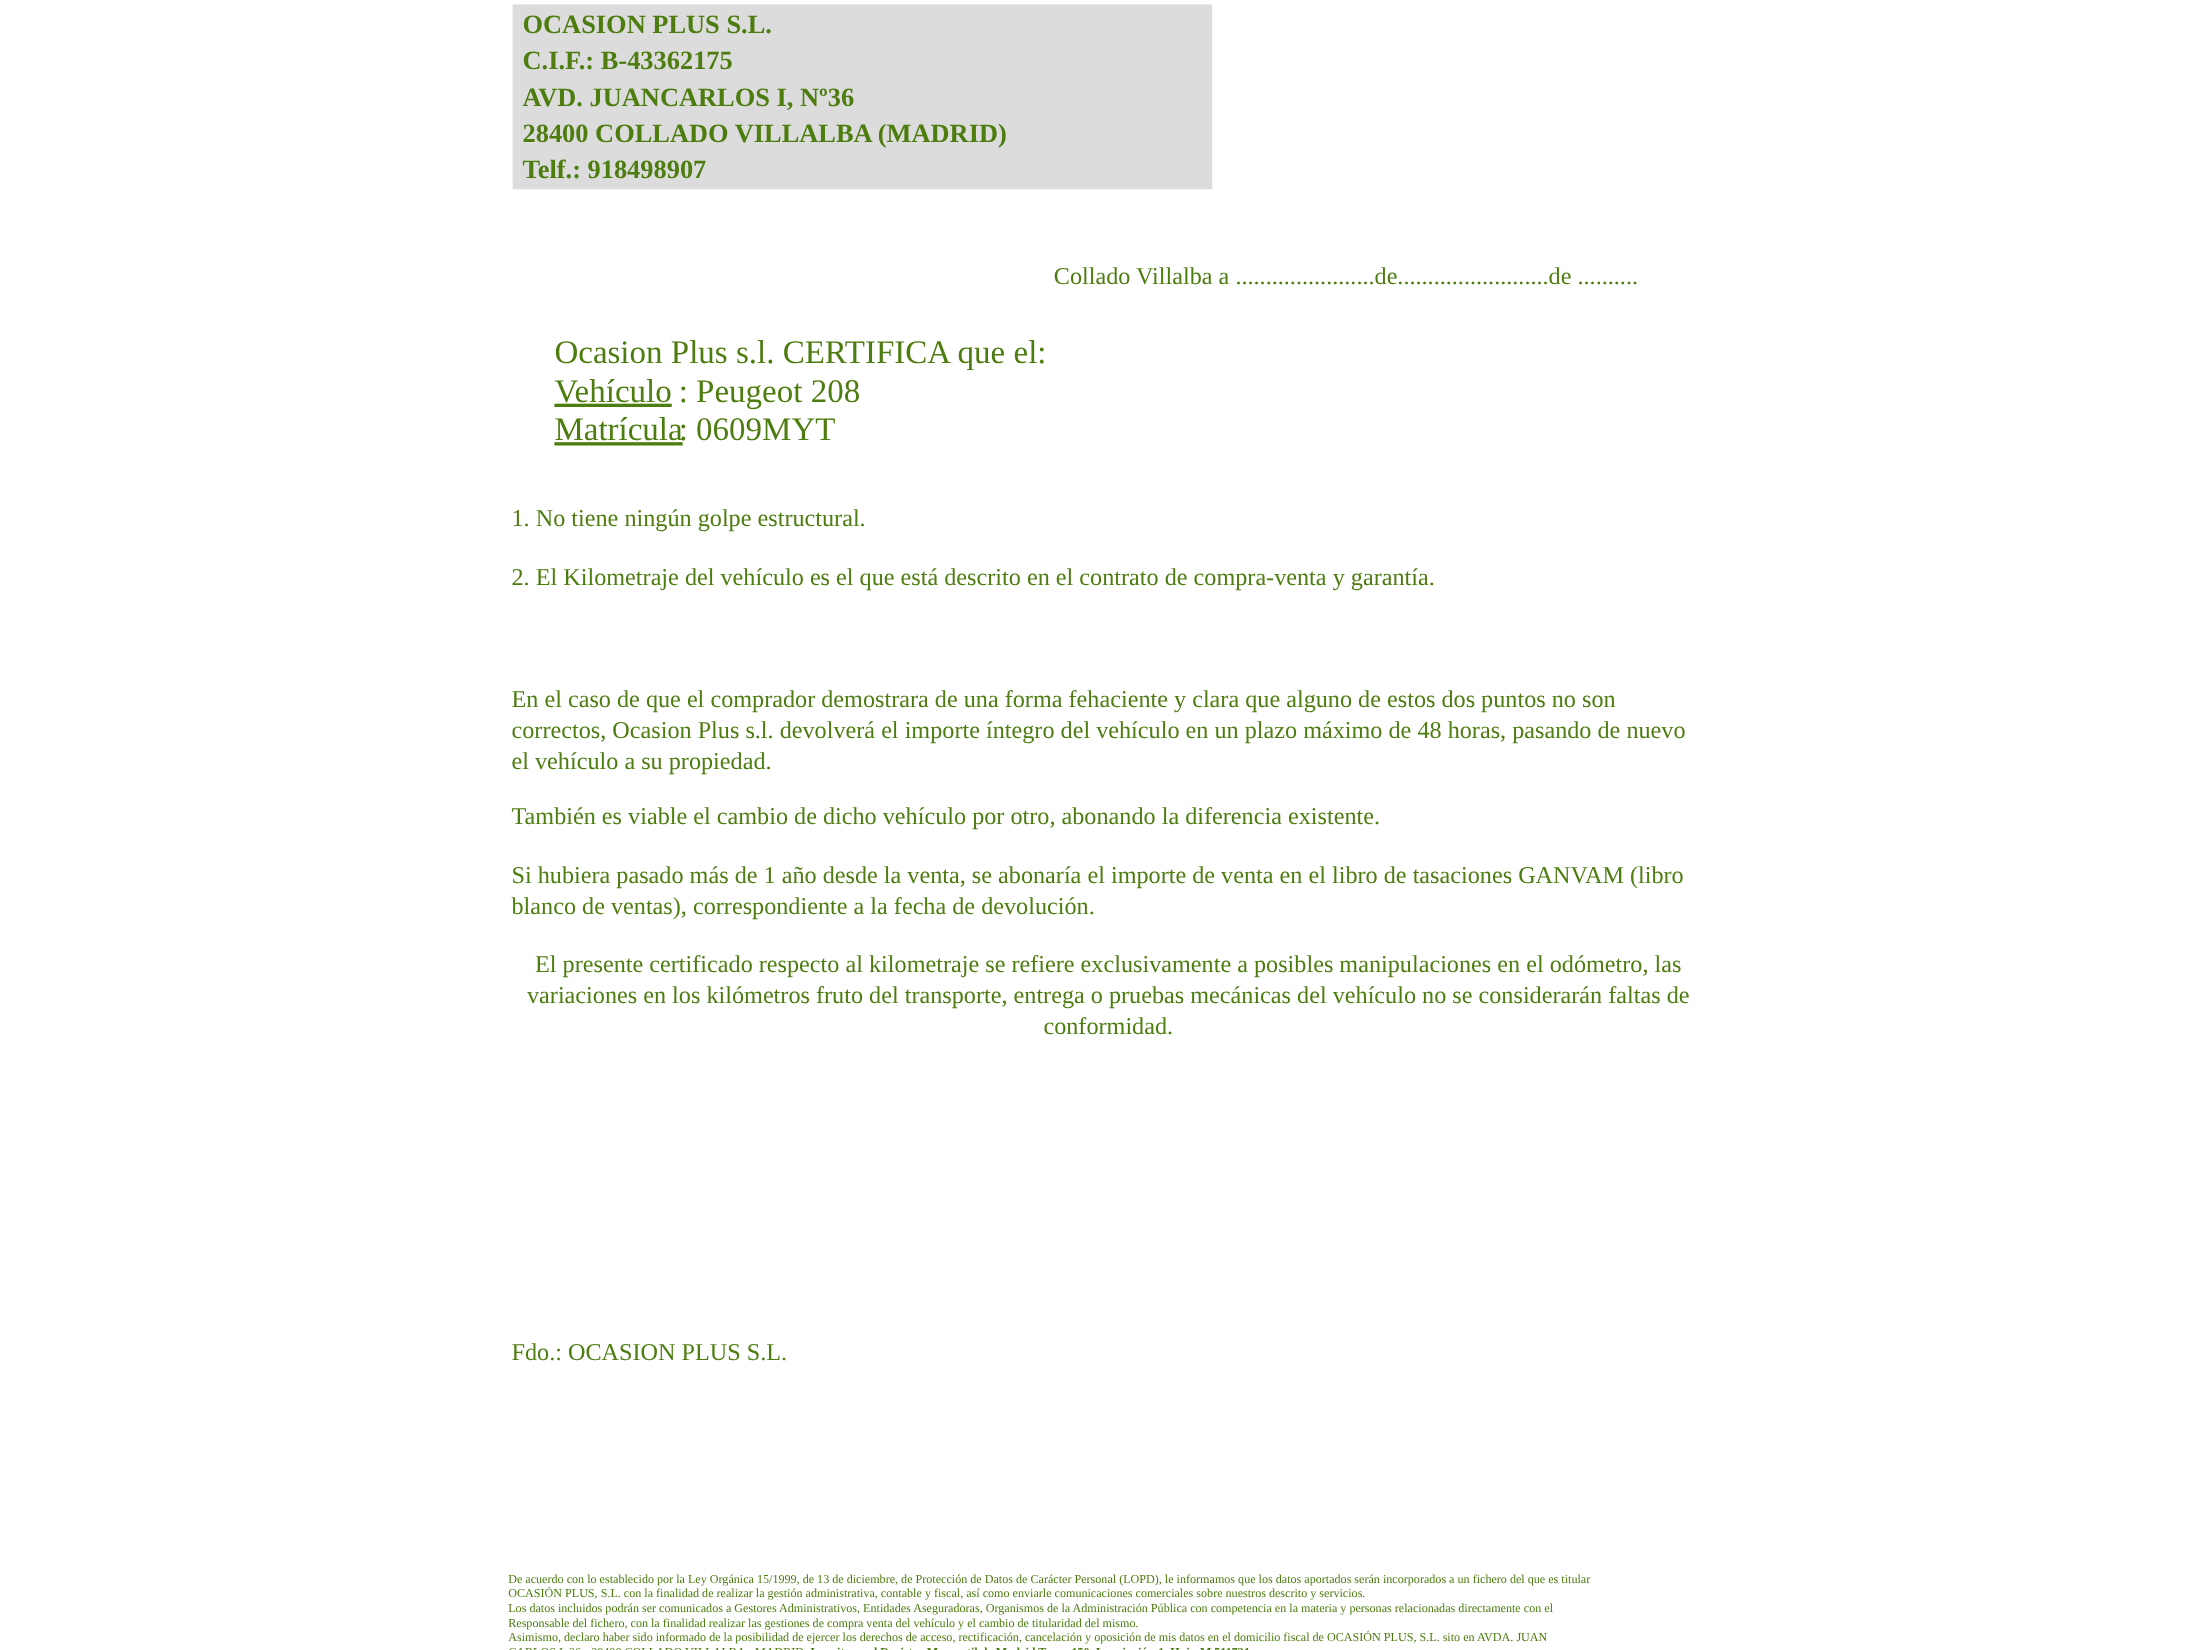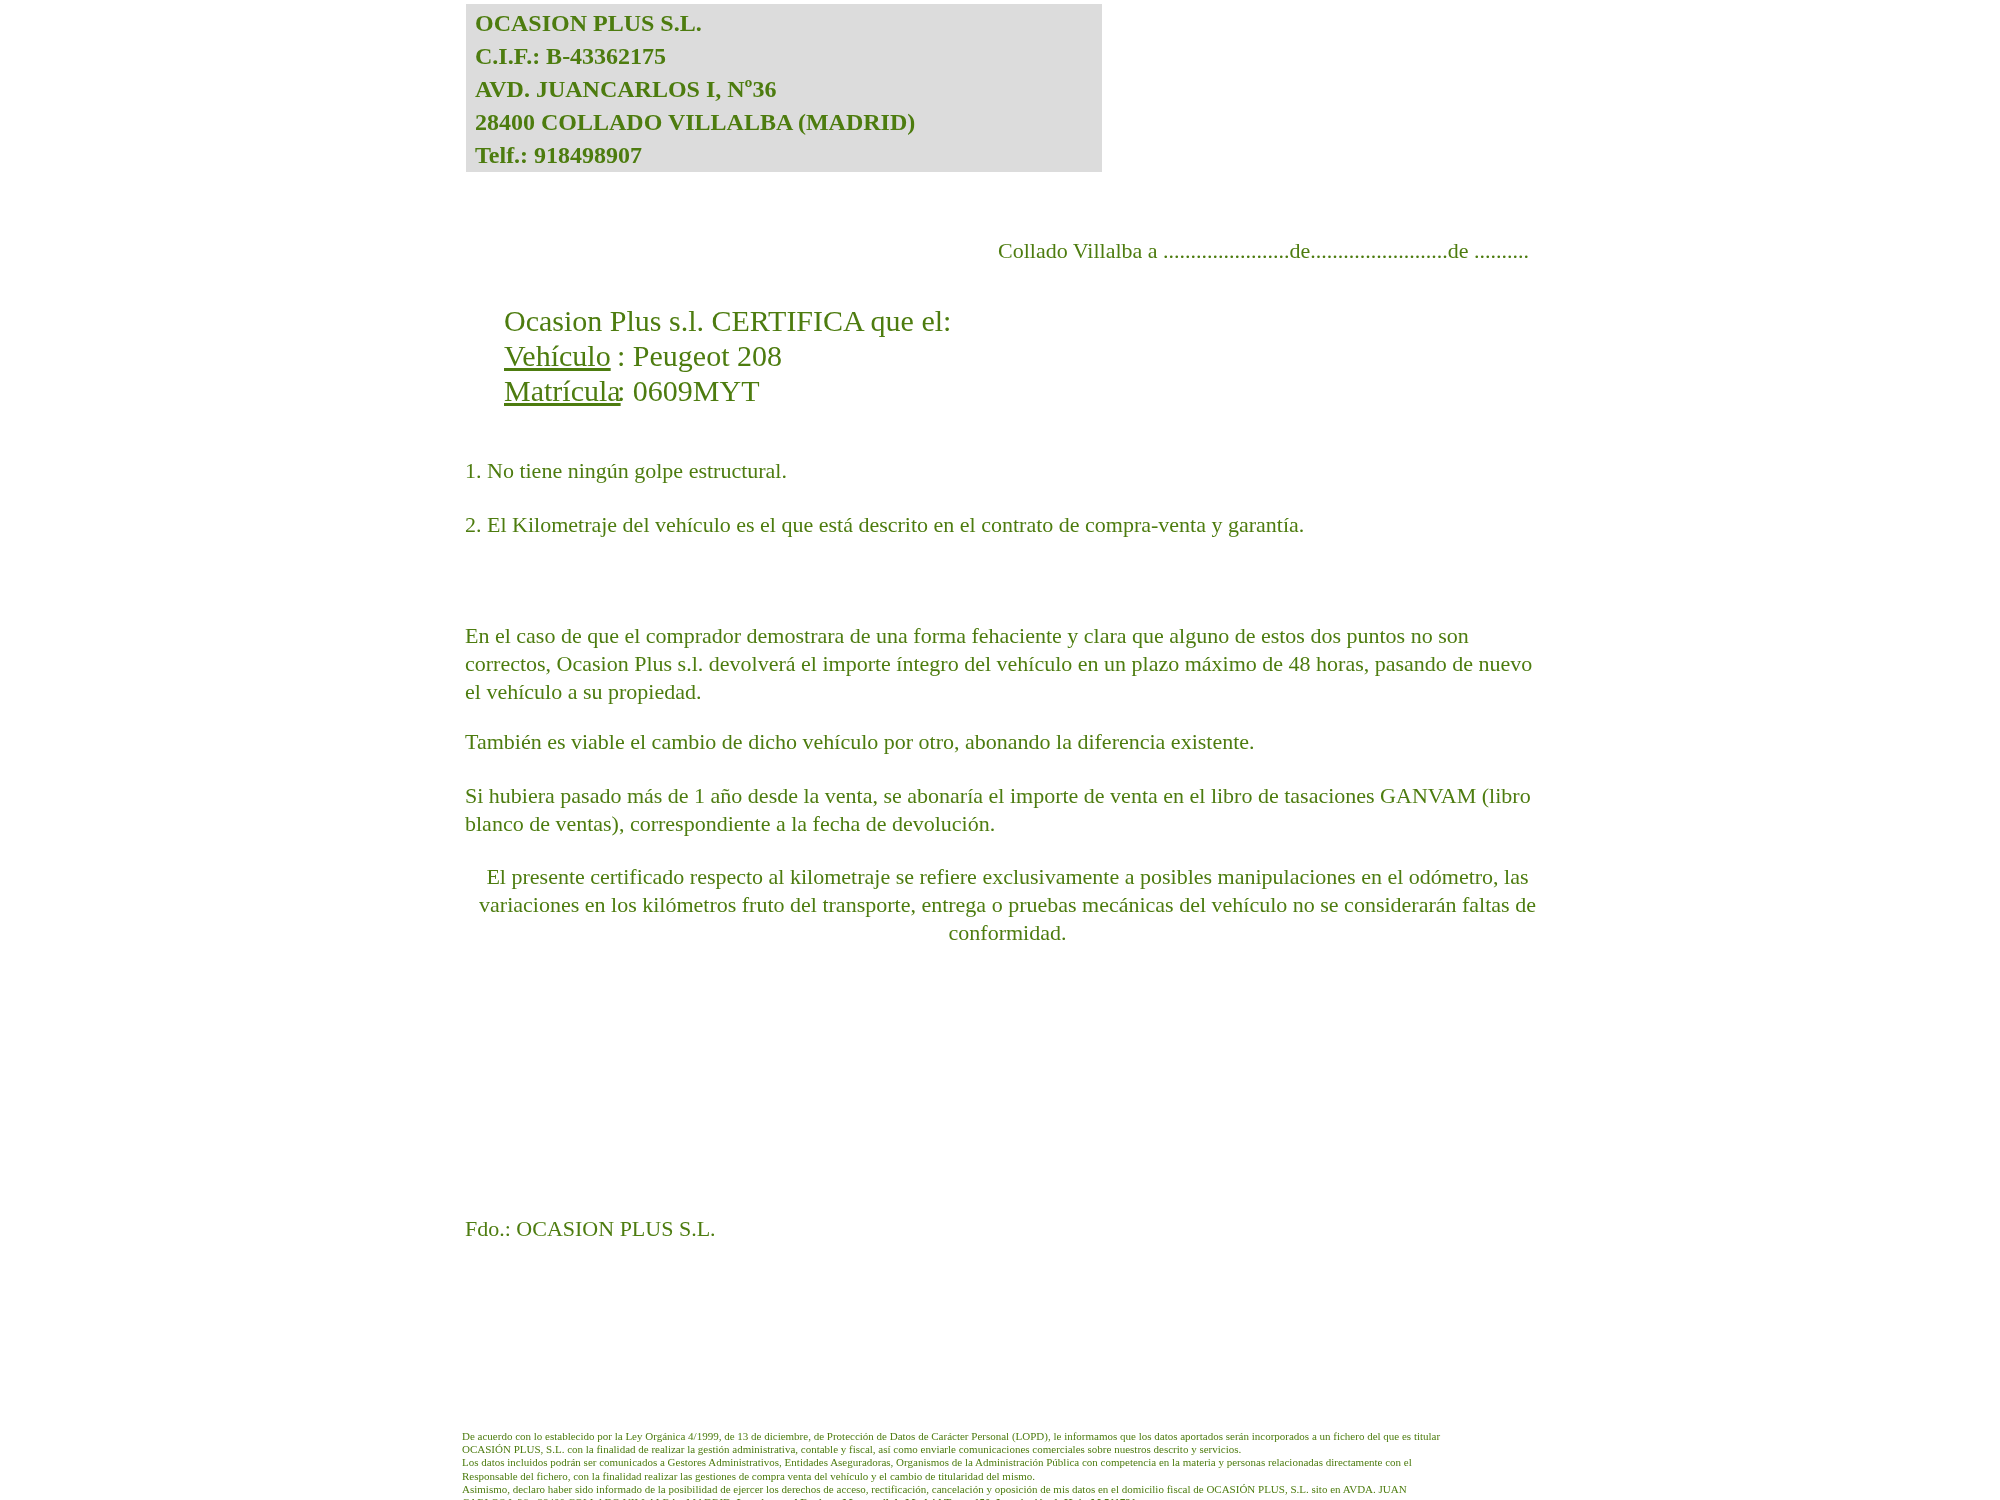--- a/index.html
+++ b/index.html
@@ -25,21 +25,20 @@
     font-size: 24px;
     line-height: 33px;
     white-space: nowrap;
   }
   .date-line {
     position: absolute;
     left: 958px;
     top: 238px;
     font-size: 22px;
     white-space: nowrap;
-    margin-left: 40px;
   }
   .certify-block {
     position: absolute;
     left: 472px;
     top: 303px;
     font-size: 30px;
     line-height: 35px;
     white-space: nowrap;
     margin-left: 32px;
   }
@@ -110,21 +109,21 @@
   <div class="point point2">2. El Kilometraje del vehículo es el que está descrito en el contrato de compra-venta y garantía.</div>
 
   <div class="para para1">En el caso de que el comprador demostrara de una forma fehaciente y clara que alguno de estos dos puntos no son correctos, Ocasion Plus s.l. devolverá el importe íntegro del vehículo en un plazo máximo de 48 horas, pasando de nuevo el vehículo a su propiedad.</div>
   <div class="para para2">También es viable el cambio de dicho vehículo por otro, abonando la diferencia existente.</div>
   <div class="para para3">Si hubiera pasado más de 1 año desde la venta, se abonaría el importe de venta en el libro de tasaciones GANVAM (libro blanco de ventas), correspondiente a la fecha de devolución.</div>
   <div class="para para4">El presente certificado respecto al kilometraje se refiere exclusivamente a posibles manipulaciones en el odómetro, las variaciones en los kilómetros fruto del transporte, entrega o pruebas mecánicas del vehículo no se considerarán faltas de conformidad.</div>
 
   <div class="signature">Fdo.: OCASION PLUS S.L.</div>
 
   <div class="legal-footer">
-    <div>De acuerdo con lo establecido por la Ley Orgánica 4/1999, de 13 de diciembre, de Protección de Datos de Carácter Personal (LOPD), le informamos que los datos aportados serán incorporados a un fichero del que es titular</div>
+    <div>De acuerdo con lo establecido por la Ley Orgánica 15/1999, de 13 de diciembre, de Protección de Datos de Carácter Personal (LOPD), le informamos que los datos aportados serán incorporados a un fichero del que es titular</div>
     <div>OCASIÓN PLUS, S.L. con la finalidad de realizar la gestión administrativa, contable y fiscal, así como enviarle comunicaciones comerciales sobre nuestros descrito y servicios.</div>
     <div>Los datos incluidos podrán ser comunicados a Gestores Administrativos, Entidades Aseguradoras, Organismos de la Administración Pública con competencia en la materia y personas relacionadas directamente con el</div>
     <div>Responsable del fichero, con la finalidad realizar las gestiones de compra venta del vehículo y el cambio de titularidad del mismo.</div>
     <div>Asimismo, declaro haber sido informado de la posibilidad de ejercer los derechos de acceso, rectificación, cancelación y oposición de mis datos en el domicilio fiscal de OCASIÓN PLUS, S.L. sito en AVDA. JUAN</div>
     <div>
       <span>CARLOS I, 36 - 28400 COLLADO VILLALBA - MADRID. </span><span class="bold-part">Inscrita en el Registro Mercantil de Madrid Tomo:150, Inscripción:1, Hoja:M 511731</span>
     </div>
   </div>
 
 </div>

